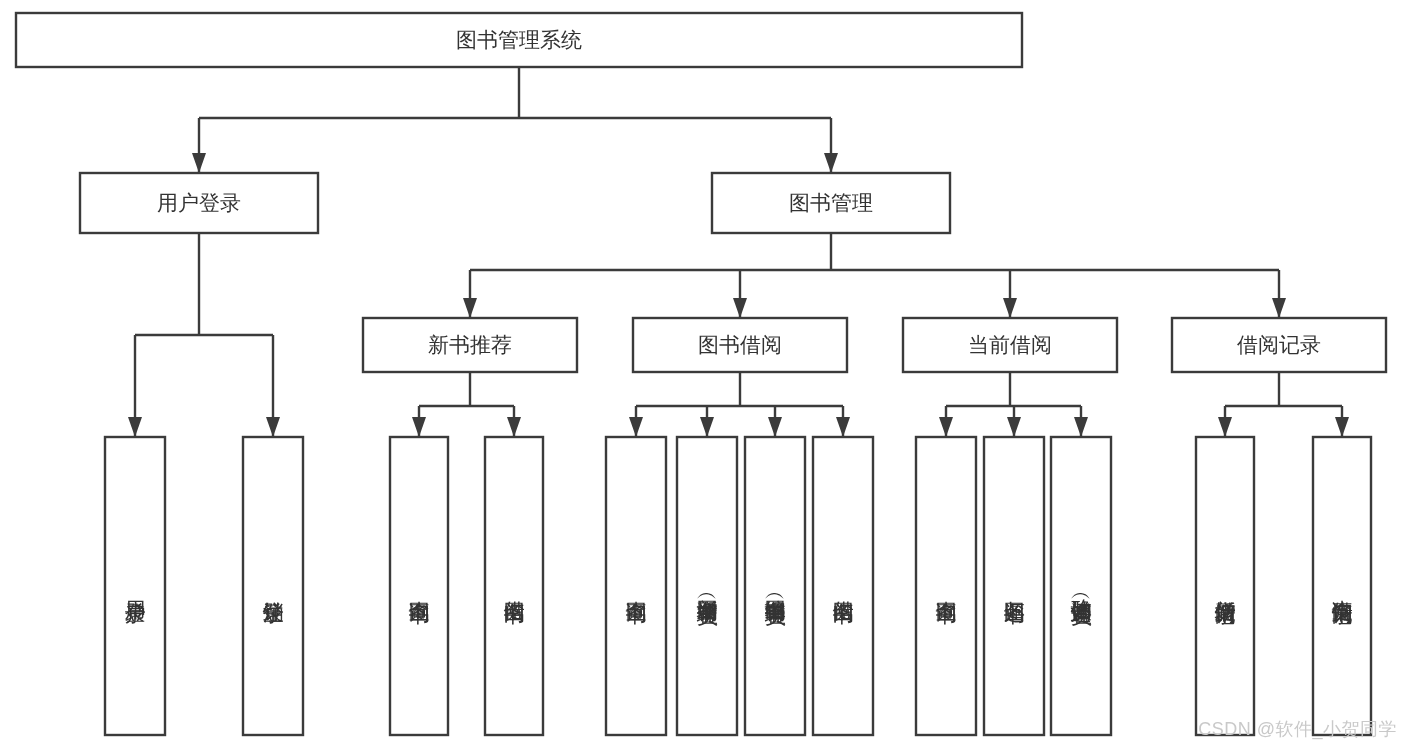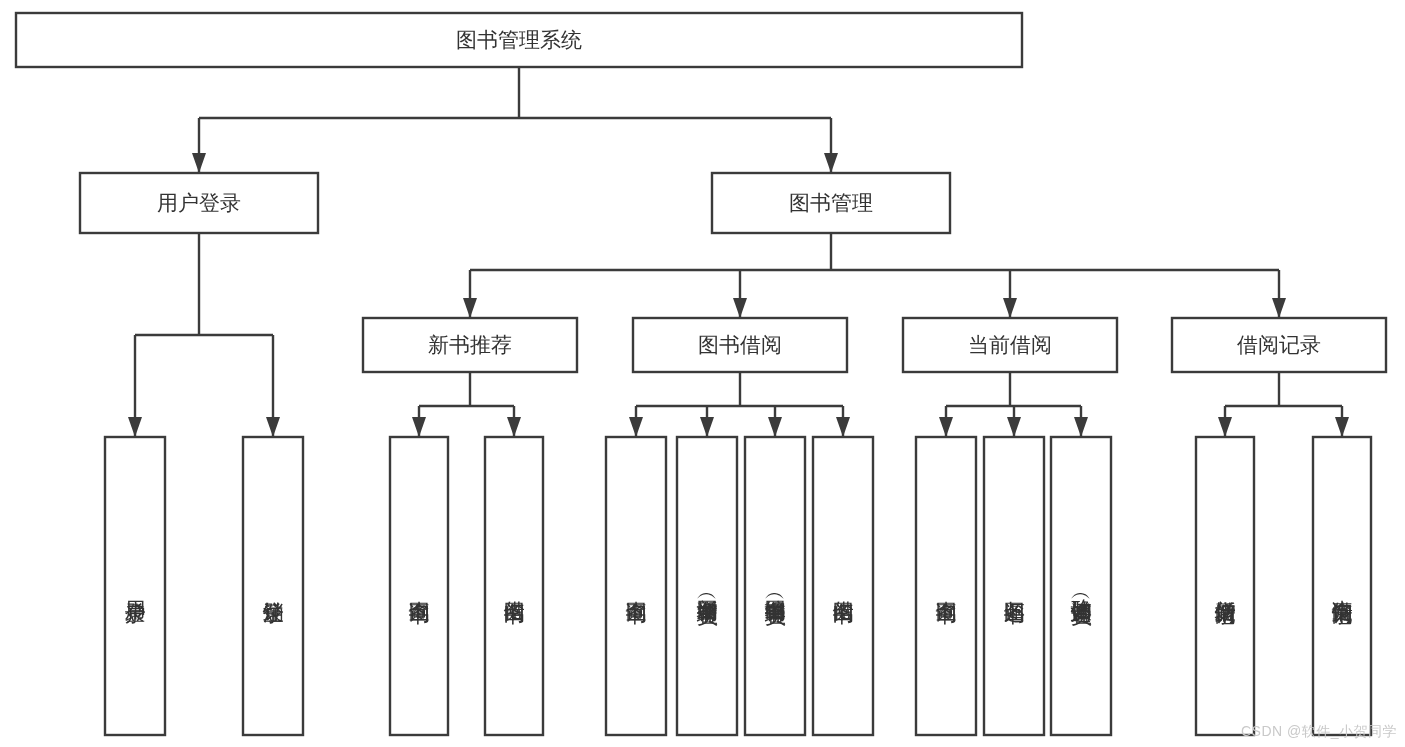--- a/index.html
+++ b/index.html
@@ -64,21 +64,21 @@
     white-space: nowrap;
     letter-spacing: 1px;
     pointer-events: none;
   }
   .watermark {
     position: absolute;
     right: 8px;
     bottom: 6px;
     color: #c9c9c9;
     font-family: "Liberation Sans", "DejaVu Sans", sans-serif;
-    font-size: 14px;
+    font-size: 18px;
     letter-spacing: 0.5px;
     white-space: nowrap;
   }
 </style>
 </head>
 <body>
 
 <div id="diagram-root">
   <svg id="tree-svg" viewBox="0 0 1405 747" xmlns="http://www.w3.org/2000/svg">
     <g id="connector-layer">

